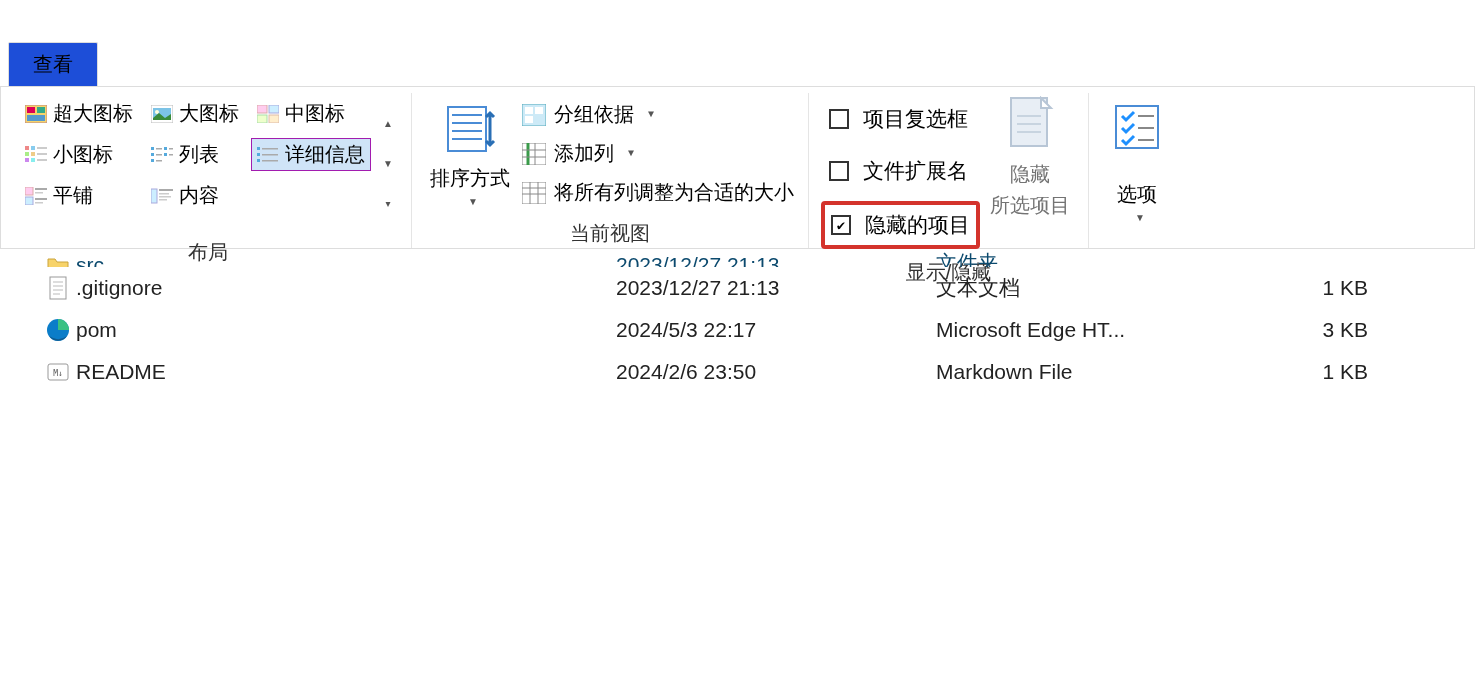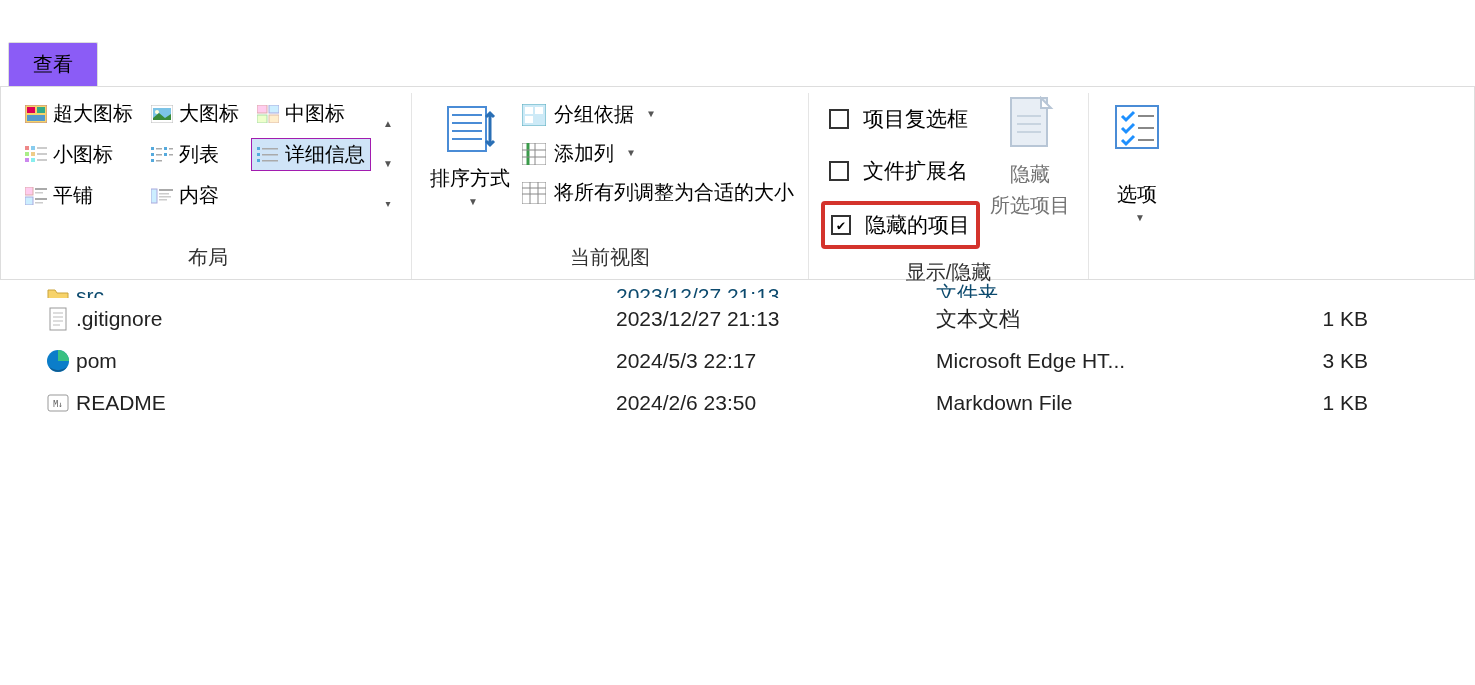--- a/index.html
+++ b/index.html
@@ -14,29 +14,29 @@
     .tab-bar {
       padding-top: 42px;
       display: flex;
       padding-left: 8px;
     }
     .tab {
       padding: 8px 24px;
       font-size: 20px;
       border: 1px solid #ddd;
       border-bottom: none;
-      background: #8b5cf6;
+      background: #1d4ed8;
       border-radius: 2px 2px 0 0;
     }
     .ribbon {
       border: 1px solid #ddd;
       border-top: 1px solid #ddd;
       display: flex;
       padding: 6px 12px 0 10px;
-      height: 194px;
+      height: 163px;
     }
     .ribbon-group {
       border-right: 1px solid #e5e5e5;
       padding: 0 10px;
       display: flex;
       flex-direction: column;
       height: 100%;
     }
     .ribbon-group:last-child { border-right: none; }
     .ribbon-group-content {

